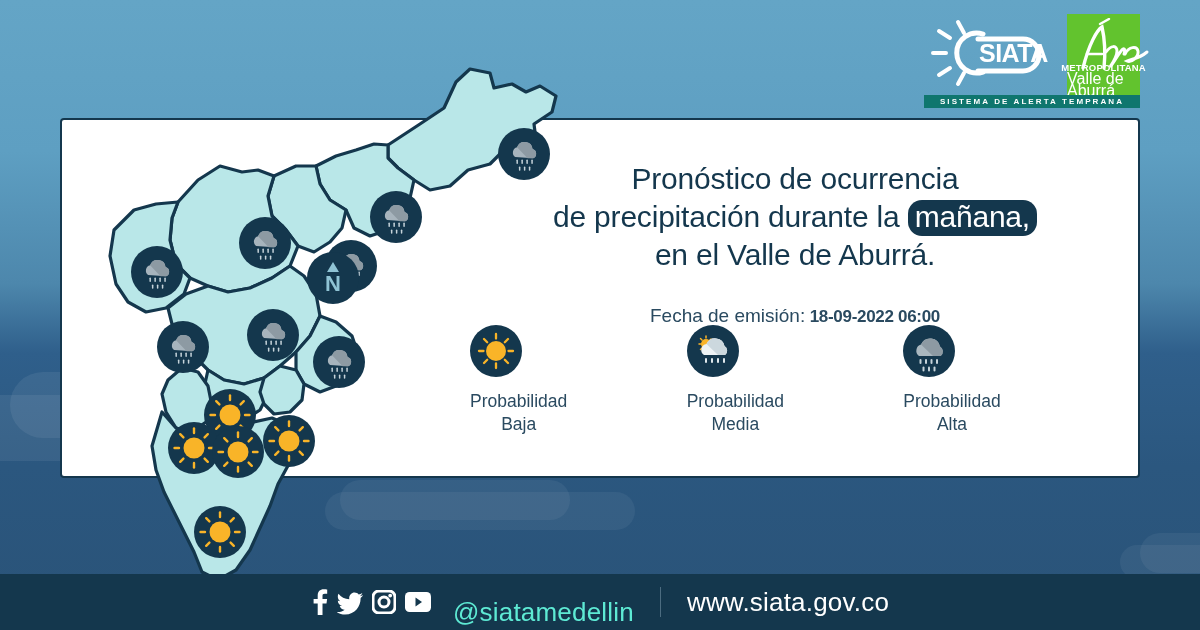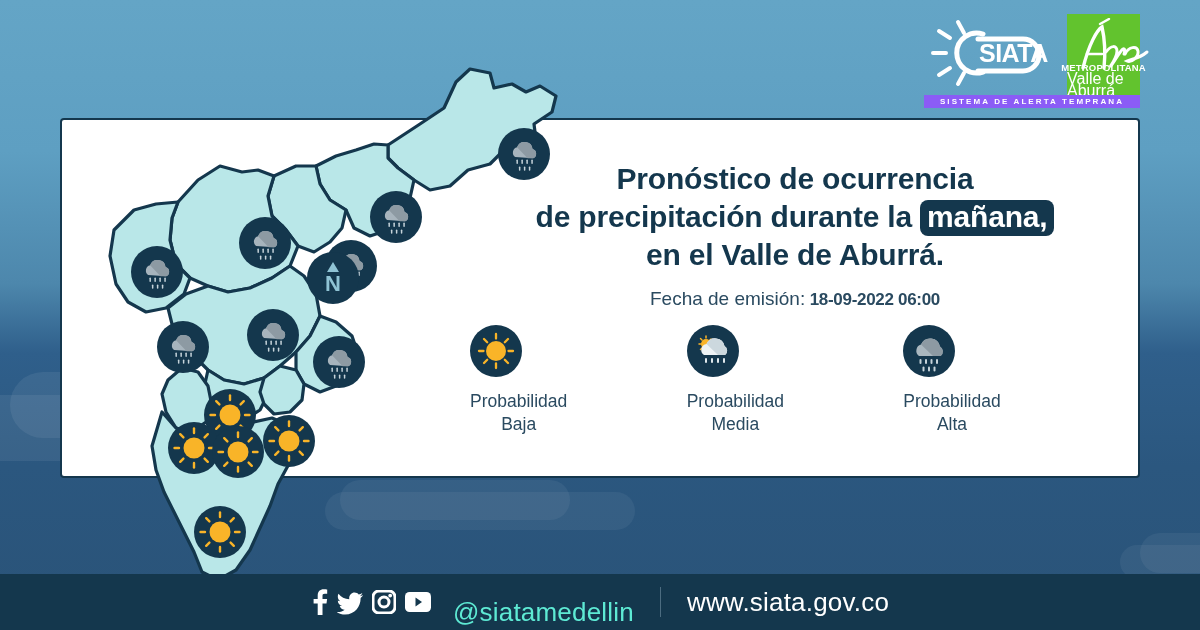--- a/index.html
+++ b/index.html
@@ -39,45 +39,45 @@
   .area-badge {
     width:73px; height:88px; background:#62c32e;
     display:flex; flex-direction:column; align-items:center; justify-content:flex-end;
     padding-bottom:5px; position:relative;
   }
   .area-script { position:absolute; top:4px; left:0; width:88px; height:58px; }
   .area-l1 { color:#fff; font-size:9.5px; font-weight:bold; letter-spacing:.2px; line-height:11px; }
   .area-l2 { color:#fff; font-size:16px; line-height:12px; }
   .tagline {
     position:absolute; right:60px; top:95px; width:216px; height:13px;
-    background:#8b5cf6; display:flex; align-items:center; justify-content:center;
+    background:#0f766e; display:flex; align-items:center; justify-content:center;
   }
   .tagline span { color:#ffffff; font-size:8px; font-weight:bold; letter-spacing:2.1px; }
 
   
   .card {
     position:absolute; left:60px; top:118px; width:1080px; height:360px;
     background:#ffffff; border:2px solid #14374d; border-radius:4px;
   }
 
   
   .map { position:absolute; left:58px; top:40px; width:520px; height:545px; }
   .map svg { display:block; overflow:visible; }
 
   
   .textblock { position:absolute; left:470px; top:160px; width:650px; }
   .headline {
-    text-align:center; color:#14374d; font-weight:bold;
+    text-align:center; color:#14374d; font-weight:normal;
     font-size:30px; line-height:38px; letter-spacing:-.2px;
   }
   .hl-chip {
-    background:#14374d; color:#ffffff; padding:1px 7px 3px 7px; border-radius:8px;
+    background:#14374d; color:#ffffff; padding:1px 7px 3px 7px; border-radius:14px;
     display:inline-block; line-height:32px;
   }
-  .fecha { text-align:center; margin-top:14px; color:#2a4a60; }
+  .fecha { text-align:center; margin-top:31px; color:#2a4a60; }
   .fecha .lab { font-size:19px; }
   .fecha .val { font-size:17px; font-weight:bold; letter-spacing:-.3px; }
 
   
   .legend { position:absolute; left:470px; top:325px; width:650px; display:flex; }
   .leg-item { flex:1; display:flex; flex-direction:column; align-items:flex-start; }
   .leg-icon { width:52px; height:52px; }
   .leg-label {
     margin-top:13px; text-align:center; color:#2a4a60;
     font-size:17.5px; line-height:23px;

